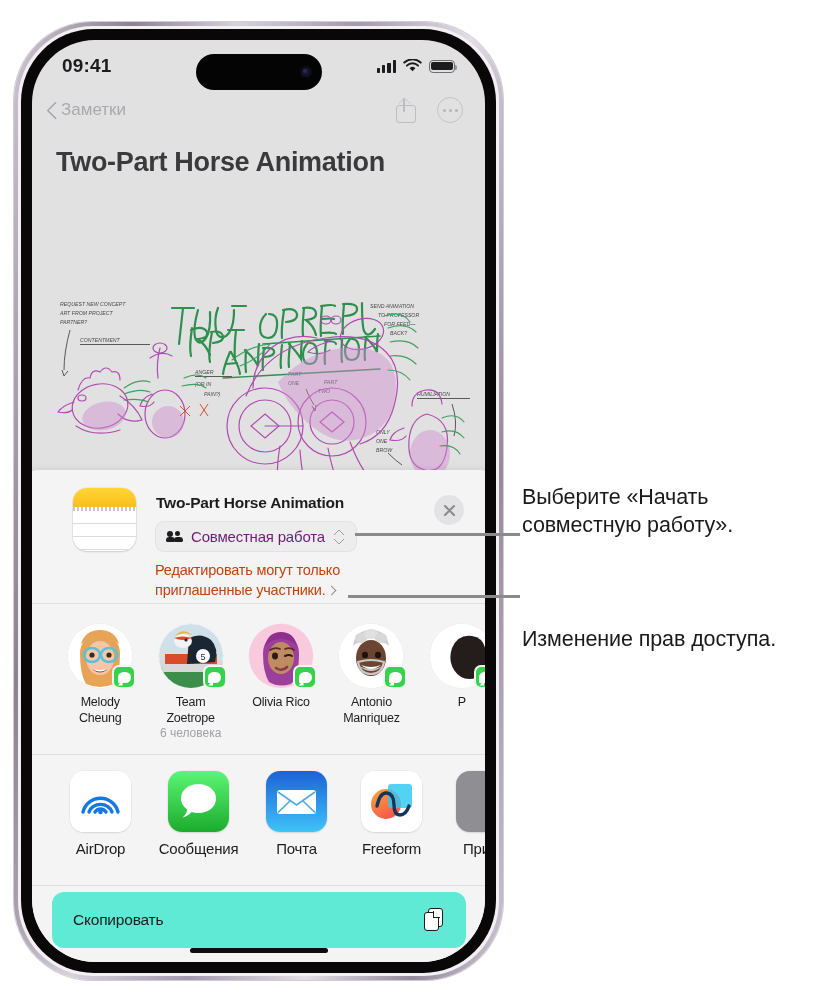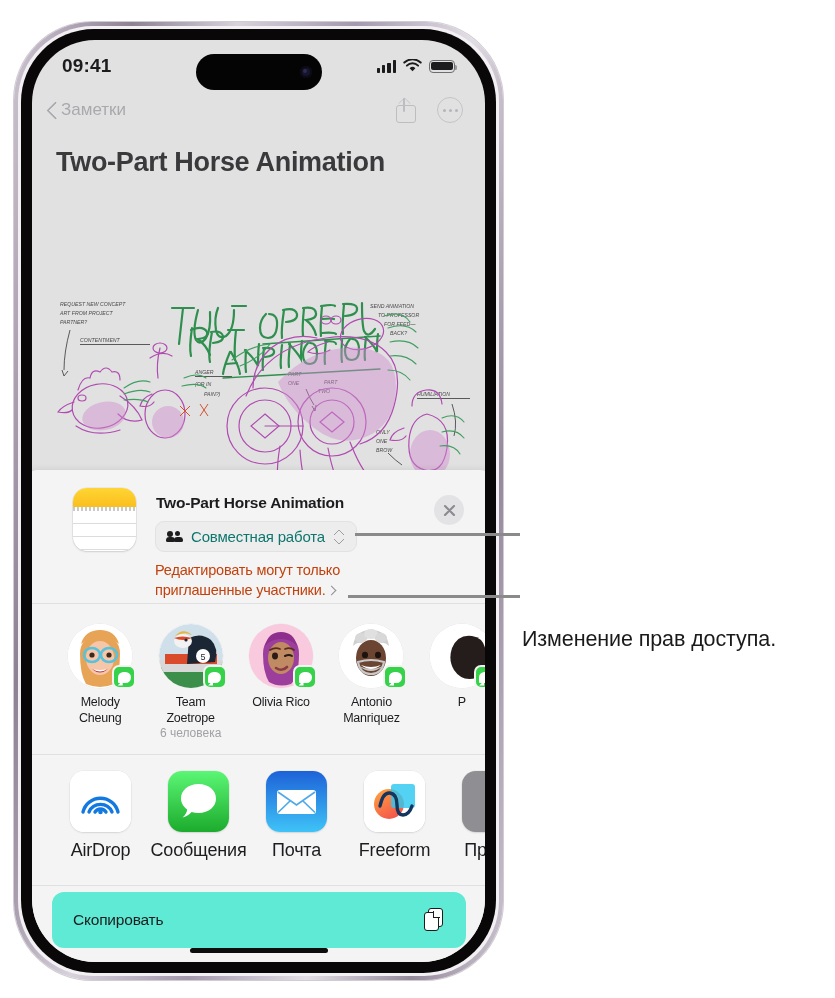--- a/index.html
+++ b/index.html
@@ -110,21 +110,21 @@
   .sheet-title {
     position:absolute; left:132px; top:24px; width:250px;
     font-size:15.5px; font-weight:bold; color:#1c1c1e; letter-spacing:-.2px;
   }
   .collab-btn {
     position:absolute; left:131px; top:51px;
     display:inline-flex; align-items:center; gap:7px;
     height:31px; padding: 0 11px 0 11px;
     background:#ededed; border:1px solid #e2e2e2; border-radius:9px;
   }
-  .collab-label { font-size:15px; color:#0f766e; letter-spacing:-.2px; }
+  .collab-label { font-size:15px; color:#701a75; letter-spacing:-.2px; }
   .ico-people { width:17px; height:12px; position:relative; }
   .ico-people .p1,.ico-people .p2{position:absolute;}
   .ico-people .p1{left:0;top:0;width:6.2px;height:6.2px;border-radius:50%;background:#1c1c1e;}
   .ico-people .p2{left:8px;top:.6px;width:5.4px;height:5.4px;border-radius:50%;background:#1c1c1e;}
   .ico-people .b1{position:absolute;left:-1px;top:6.4px;width:9px;height:5.4px;border-radius:4.5px 4.5px 2px 2px;background:#1c1c1e;}
   .ico-people .b2{position:absolute;left:7.4px;top:6.8px;width:8.4px;height:5px;border-radius:4.2px 4.2px 2px 2px;background:#1c1c1e;}
   .ico-updown { width:11px; height:16px; position:relative; margin-left:2px;}
   .ico-updown::before,.ico-updown::after{content:"";position:absolute;left:1px;width:7px;height:7px;
     border-left:1.7px solid #8e8e93;border-top:1.7px solid #8e8e93;border-radius:1px;}
   .ico-updown::before{top:2.5px;transform:rotate(45deg);}
@@ -158,21 +158,21 @@
     clip-path:polygon(0 100%,100% 0,100% 100%);}
   .cname{margin-top:7px;font-size:12.5px;color:#1c1c1e;text-align:center;line-height:1.25;letter-spacing:-.2px;}
   .csub{font-size:12px;color:#a0a0a5;text-align:center;line-height:1.25;}
 
   
   .apps { height:130px; padding: 16px 0 0 0; }
   .arow { display:flex; gap:34px; padding-left:46px; }
   .app { width:67px; display:flex; flex-direction:column; align-items:center; }
   .app-icon { width:61px;height:61px;border-radius:14px;overflow:hidden;position:relative;
     box-shadow:0 0 0 .5px rgba(0,0,0,.06), 0 1px 2px rgba(0,0,0,.10); }
-  .aname{margin-top:8px;font-size:18px;color:#1c1c1e;text-align:center;line-height:1.2;letter-spacing:-.2px;}
+  .aname{margin-top:8px;font-size:15px;color:#1c1c1e;text-align:center;line-height:1.2;letter-spacing:-.2px;}
   .actions-wrap{position:absolute;left:28px;bottom:0px;width:414px;}
   .action-card {
     background:#5eead4; border-radius:12px; height:56px;
     display:flex;align-items:center;justify-content:space-between;padding:0 19px 0 21px;
   }
   .action-label{font-size:15.5px;color:#1c1c1e;letter-spacing:-.2px;}
   .ico-copy{width:23px;height:25px;position:relative;}
   .ico-copy .b{position:absolute;left:4px;top:0px;width:15px;height:19px;border:1.7px solid #1c1c1e;border-radius:3px;background:#fff;}
   .ico-copy .f{position:absolute;left:0px;top:4px;width:15px;height:19px;border:1.7px solid #1c1c1e;border-radius:3px;background:#fff;}
   .ico-copy .f::after{content:"";position:absolute;right:-1.7px;top:-1.7px;width:6px;height:6px;
@@ -613,15 +613,16 @@
       </div>
 
       <div class="home-indicator"></div>
     </div>
 
   </div>
 
   <div class="callout-line" style="left:355px; top:533px; width:165px;"></div>
   <div class="callout-line" style="left:348px; top:595px; width:172px;"></div>
 
+  <div class="callout-text" style="left:522px; top:483px; width:300px;">Выберите «Начать совместную работу».</div>
   <div class="callout-text" style="left:522px; top:581px; width:280px;margin-top:44px;">Изменение прав доступа.</div>
 
 </div>
 
 </body></html>

